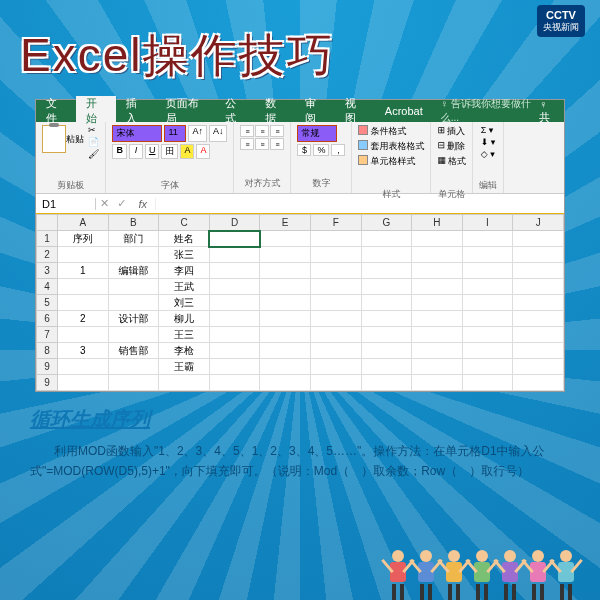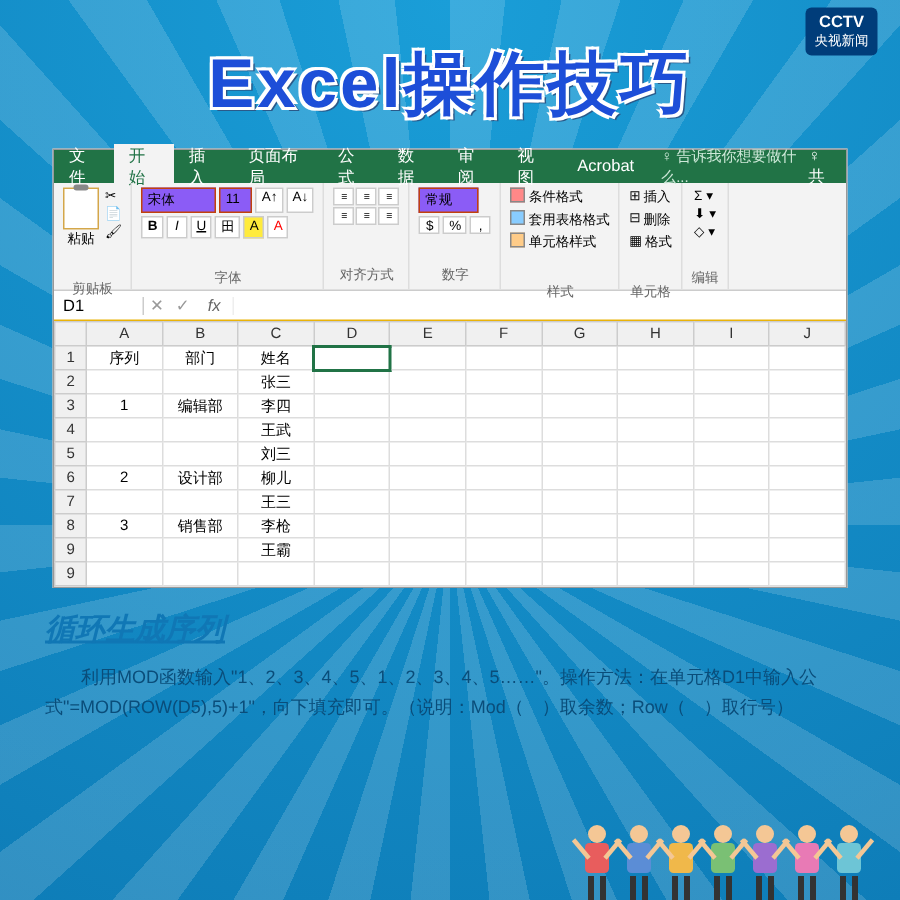--- a/index.html
+++ b/index.html
@@ -1,32 +1,32 @@
 <!DOCTYPE html>
 <html><head>
 <meta charset="utf-8">
 <style>
 *{margin:0;padding:0;box-sizing:border-box;font-family:"Microsoft YaHei",sans-serif}
 body{width:600px;height:600px;background:radial-gradient(circle at top,#1a9ed8 0%,#0e7db8 100%);position:relative;overflow:hidden}
 .rays{position:absolute;top:-50px;left:50%;width:800px;height:800px;transform:translateX(-50%);background:repeating-conic-gradient(from 0deg,rgba(255,255,255,.15) 0deg 6deg,transparent 6deg 12deg);z-index:0}
 .content{position:relative;z-index:1;padding:10px 20px}
 .logo{position:absolute;top:5px;right:15px;background:#003d7a;color:#fff;font-size:9px;padding:4px 6px;border-radius:4px;text-align:center;line-height:1.2}
 .logo-main{font-weight:bold;font-size:11px}
-.title{text-align:center;font-size:46px;font-weight:bold;color:#1d4ed8;text-shadow:-2px -2px 0 #fff,2px -2px 0 #fff,-2px 2px 0 #fff,2px 2px 0 #fff,3px 3px 0 #2a5a8a;margin:15px 0 12px;letter-spacing:2px}
+.title{font-size:46px;font-weight:normal;color:#7f1d1d;text-shadow:-2px -2px 0 #fff,2px -2px 0 #fff,-2px 2px 0 #fff,2px 2px 0 #fff,3px 3px 0 #2a5a8a;margin:15px 0 12px;letter-spacing:2px}
 .excel-window{background:#fff;border:1px solid #999;width:530px;margin:0 auto}
 .tabs{background:#217346;display:flex;font-size:11px;color:#fff;height:22px;align-items:center}
 .tab{padding:0 10px;cursor:pointer}
 .tab.active{background:#f3f3f3;color:#217346}
 .tab-tell{color:#cde8d8;font-size:10px;margin-left:8px}
 .tab-right{margin-left:auto;display:flex;align-items:center;padding-right:5px}
 .ribbon{background:#f3f3f3;display:flex;border-bottom:1px solid #ccc;font-size:9px;height:72px}
 .rgroup{border-right:1px solid #ddd;padding:3px 6px;display:flex;flex-direction:column;justify-content:space-between;align-items:center}
 .rgroup-content{display:flex;gap:4px;align-items:flex-start;flex:1}
 .rgroup-label{color:#666;font-size:9px;margin-top:20px}
-.paste-btn{display:flex;flex-direction:column;align-items:center;font-size:9px}
+.paste-btn{display:flex;flex-direction:row;align-items:center;font-size:9px}
 .paste-icon{width:24px;height:28px;background:#fff;border:1px solid #d4a74a;position:relative}
 .paste-icon:before{content:"";position:absolute;top:-3px;left:6px;width:10px;height:4px;background:#888;border-radius:2px}
 .font-controls{display:flex;flex-direction:column;gap:2px;font-size:9px}
 .font-row{display:flex;gap:2px}
 .font-sel{border:1px solid #c2410c;padding:1px 3px;background:#8b5cf6;font-size:9px}
 .btn-small{border:1px solid #ccc;padding:0 3px;background:#fff;font-size:9px;min-width:14px;text-align:center}
 .align-grid{display:grid;grid-template-columns:repeat(3,14px);gap:1px}
 .align-cell{border:1px solid #ccc;height:12px;background:#fff;font-size:7px;display:flex;align-items:center;justify-content:center}
 .vstack{display:flex;flex-direction:column;gap:2px;font-size:9px}
 .hitem{display:flex;gap:2px}

